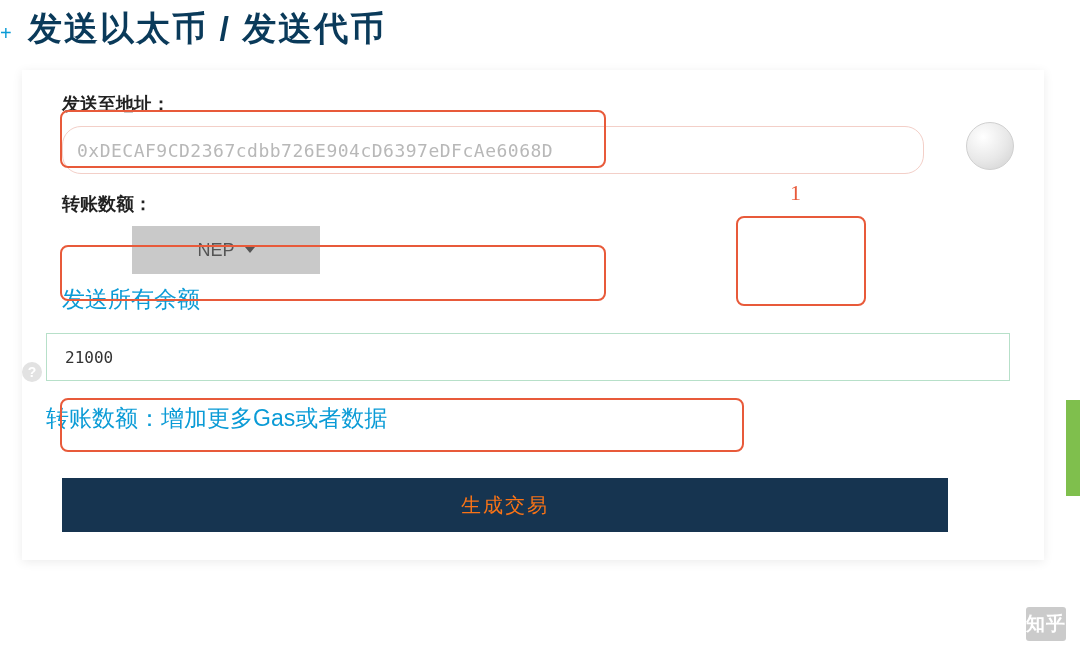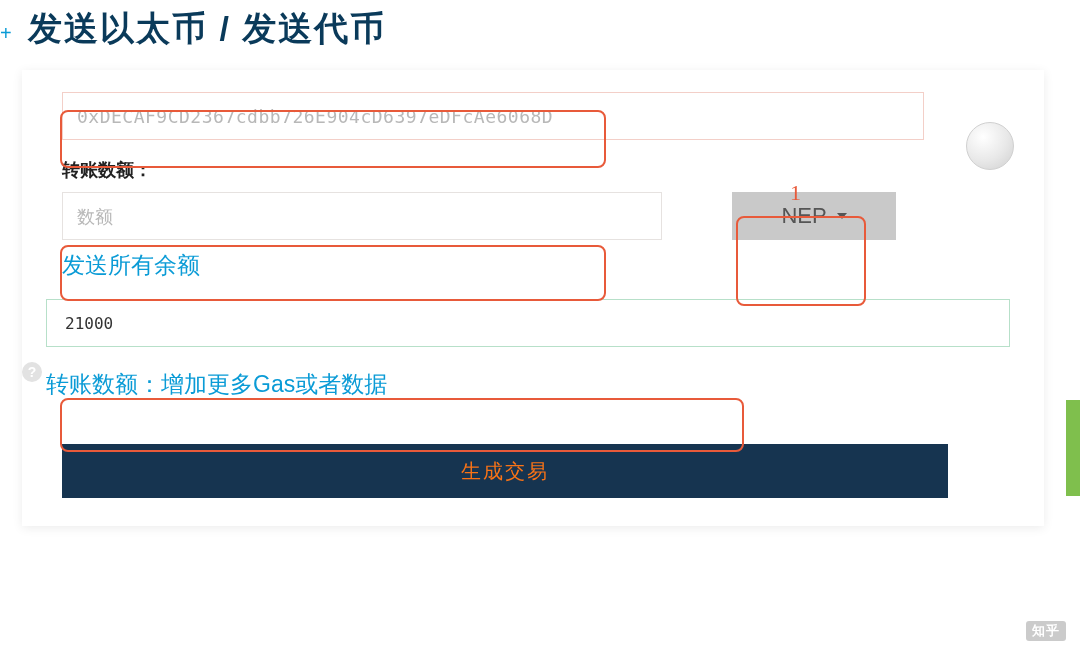--- a/index.html
+++ b/index.html
@@ -52,21 +52,21 @@
     height: 48px;
     border: 1px solid #e6e2e0;
     padding: 0 14px;
     font-size: 18px;
     color: #333;
     font-family: Consolas, monospace;
     background: #fff;
   }
   .text-input::placeholder { color: #b8b8b8; font-family: "Helvetica Neue", Arial, sans-serif; }
   .text-input.addr::placeholder { font-family: Consolas, monospace; letter-spacing: 0.5px; }
-  .text-input.addr { border-color: #f3cfc8; }
+  .text-input.addr { border-color: #f3cfc8; border-radius: 19px; }
   .addr-row .text-input { width: 862px; flex: none; }
   .identicon {
     width: 48px;
     height: 48px;
     border-radius: 50%;
     background: radial-gradient(circle at 35% 30%, #fff, #e8e8e8 55%, #cfcfcf);
     border: 1px solid #d0d0d0;
     position: absolute;
     right: -4px;
     top: 30px;
@@ -85,25 +85,25 @@
     position: absolute;
     left: 790px;
     top: 180px;
     color: #e85a3a;
     font-size: 22px;
     font-family: serif;
   }
   .amount-row .text-input { width: 600px; flex: none; }
   .amount-gap { width: 70px; }
   .token-select {
-    width: 164px;
+    width: 188px;
     height: 48px;
     background: #c9c9c9;
     color: #555;
-    font-size: 22px;
+    font-size: 18px;
     font-weight: 500;
     display: flex;
     align-items: center;
     justify-content: center;
     gap: 10px;
     cursor: pointer;
   }
   .caret-down {
     width: 0; height: 0;
     border-left: 5px solid transparent;
@@ -166,52 +166,52 @@
     bottom: 6px;
     font-size: 20px;
     color: rgba(140,140,140,0.55);
     font-style: italic;
     letter-spacing: 1px;
     display: flex;
     align-items: center;
     gap: 8px;
   }
   .zh-logo {
-    width: 40px; height: 20px;
+    width: 40px; height: 34px;
     background: rgba(140,140,140,0.45);
     color: #fff;
-    font-size: 13px;
+    font-size: 19px;
     font-weight: 700;
     border-radius: 3px;
     display: flex; align-items: center; justify-content: center;
     font-style: normal;
   }
   .gas-block { margin-left: -16px; }
 </style>
 </head>
 <body>
 
 <span class="plus-mark">+</span>
 <h1 class="page-title">发送以太币 / 发送代币</h1>
 
 <div class="card">
 
   
   <div class="field-block">
+    <label class="field-label">发送至地址：</label>
     <div class="input-row addr-row">
       <input type="text" class="text-input addr" placeholder="0xDECAF9CD2367cdbb726E904cD6397eDFcAe6068D" style="">
     </div>
     <div class="identicon"></div>
   </div>
 
   
   <div class="field-block">
     <label class="field-label">转账数额：</label>
     <div class="input-row amount-row">
-      <input type="text" class="text-input" placeholder="数额" style="">
       <div class="amount-gap"></div>
       <div class="token-select">
         <span>NEP</span>
         <span class="caret-down"></span>
       </div>
     </div>
     <a class="link-text">发送所有余额</a>
   </div>
 
   

